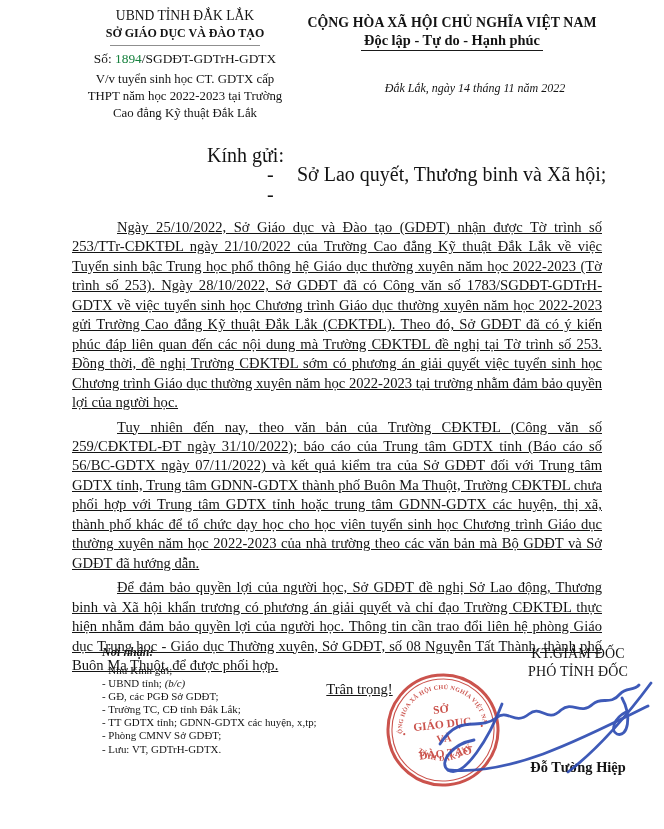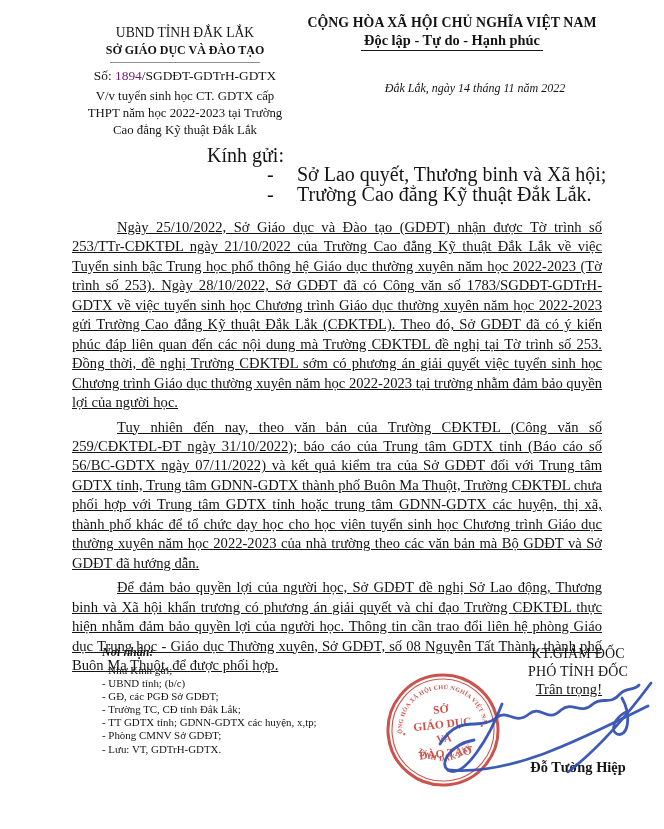--- a/index.html
+++ b/index.html
@@ -2,49 +2,49 @@
 <html><head>
 <meta charset="utf-8">
 <style>
   html,body{margin:0;padding:0;background:#fff;}
   .page{
     position:relative;width:664px;height:829px;background:#ffffff;
     font-family:"Liberation Serif","DejaVu Serif",serif;color:#141414;
     overflow:hidden;
   }
   
-  .hdr-left{position:absolute;top:24px;left:70px;width:230px;text-align:center;}
+  .hdr-left{position:absolute;top:7px;left:70px;width:230px;text-align:center;}
   .org-parent{font-size:13.6px;line-height:17px;}
   .org-name{font-size:12px;font-weight:bold;line-height:18px;}
   .org-rule{width:150px;height:1px;background:#8f8f8f;margin:3px auto 4px auto;}
   .doc-number{font-size:13.4px;line-height:17px;white-space:nowrap;}
-  .doc-number .num{color:#701a75;}
+  .doc-number .num{color:#15803d;}
   .subject{font-size:12.8px;line-height:17px;margin-top:4px;}
   .hdr-right{position:absolute;top:14px;left:302px;width:300px;text-align:center;}
   .national{font-size:13.8px;font-weight:bold;line-height:17px;letter-spacing:.1px;}
   .motto{display:inline-block;font-size:14.4px;font-weight:bold;line-height:18px;
          border-bottom:1.4px solid #1a1a1a;padding:0 3px 1px 3px;}
   .place-date{font-style:italic;font-size:12px;margin-top:30px;padding-left:46px;}
   
   .salutation{position:absolute;top:146px;left:207px;font-size:20px;line-height:19.4px;}
   .salutation .label{margin-bottom:0;}
   .recips{margin-left:58px;}
   .recip{display:flex;}
   .recip .dash{width:30px;text-align:left;padding-left:2px;}
   
   .body{position:absolute;top:218px;left:72px;width:530px;
         font-size:14.6px;line-height:19.45px;text-align:justify;text-decoration:underline;}
   .body p{margin:0 0 5px 0;text-indent:45px;}
-  .closing{text-indent:45px;margin-top:3px;text-align:right;}
+  .closing{text-indent:45px;margin-top:3px;text-align:center;}
   
   .footer{position:absolute;top:645px;left:72px;width:530px;}
   .noi-nhan{position:absolute;left:30px;top:0;width:300px;}
   .noi-nhan .nn-label{font-size:12px;font-weight:bold;font-style:italic;margin-bottom:4px;}
   .nn-item{font-size:10.9px;line-height:13.1px;}
-  .nn-item .note{}
+  .nn-item .note{font-style:italic;}
   .sign-block{position:absolute;left:420px;top:0;width:172px;text-align:center;}
   .sign-title{font-size:14px;font-weight:normal;line-height:18px;letter-spacing:.2px;}
   .sign-name{font-size:14.4px;font-weight:bold;margin-top:78px;white-space:nowrap;}
   
   .stamp{position:absolute;left:384px;top:671px;width:118px;height:118px;opacity:.88;}
   .sig{position:absolute;left:398px;top:678px;width:266px;height:112px;}
 </style>
 </head>
 <body>
 
@@ -70,21 +70,20 @@
 
   <div class="salutation">
     <div class="label">Kính gửi:</div>
     <div class="recips">
       <div class="recip">
         <span class="dash">-</span>
         <span>Sở Lao quyết, Thương binh và Xã hội;</span>
       </div>
       <div class="recip">
         <span class="dash">-</span>
-        <span>Trường Cao đẳng Kỹ thuật Đắk Lắk.</span>
       </div>
     </div>
   </div>
 
   <div class="body">
     <p>Ngày 25/10/2022, Sở Giáo dục và Đào tạo (GDĐT) nhận được Tờ trình số 253/TTr-CĐKTĐL ngày 21/10/2022 của Trường Cao đẳng Kỹ thuật Đắk Lắk về việc Tuyển sinh bậc Trung học phổ thông hệ Giáo dục thường xuyên năm học 2022-2023 (Tờ trình số 253). Ngày 28/10/2022, Sở GDĐT đã có Công văn số 1783/SGDĐT-GDTrH-GDTX về việc tuyển sinh học Chương trình Giáo dục thường xuyên năm học 2022-2023 gửi Trường Cao đẳng Kỹ thuật Đắk Lắk (CĐKTĐL). Theo đó, Sở GDĐT đã có ý kiến phúc đáp liên quan đến các nội dung mà Trường CĐKTĐL đề nghị tại Tờ trình số 253. Đồng thời, đề nghị Trường CĐKTĐL sớm có phương án giải quyết việc tuyển sinh học Chương trình Giáo dục thường xuyên năm học 2022-2023 tại trường nhằm đảm bảo quyền lợi của người học.</p>
     <p>Tuy nhiên đến nay, theo văn bản của Trường CĐKTĐL (Công văn số 259/CĐKTĐL-ĐT ngày 31/10/2022); báo cáo của Trung tâm GDTX tỉnh (Báo cáo số 56/BC-GDTX ngày 07/11/2022) và kết quả kiểm tra của Sở GDĐT đối với Trung tâm GDTX tỉnh, Trung tâm GDNN-GDTX thành phố Buôn Ma Thuột, Trường CĐKTĐL chưa phối hợp với Trung tâm GDTX tỉnh hoặc trung tâm GDNN-GDTX các huyện, thị xã, thành phố khác để tổ chức dạy học cho học viên tuyển sinh học Chương trình Giáo dục thường xuyên năm học 2022-2023 của nhà trường theo các văn bản mà Bộ GDĐT và Sở GDĐT đã hướng dẫn.</p>
     <p>Để đảm bảo quyền lợi của người học, Sở GDĐT đề nghị Sở Lao động, Thương binh và Xã hội khẩn trương có phương án giải quyết và chỉ đạo Trường CĐKTĐL thực hiện nhằm đảm bảo quyền lợi của người học. Thông tin cần trao đổi liên hệ phòng Giáo dục Trung học - Giáo dục Thường xuyên, Sở GDĐT, số 08 Nguyễn Tất Thành, thành phố Buôn Ma Thuột, để được phối hợp.</p>
     <div class="closing">Trân trọng!</div>
   </div>

